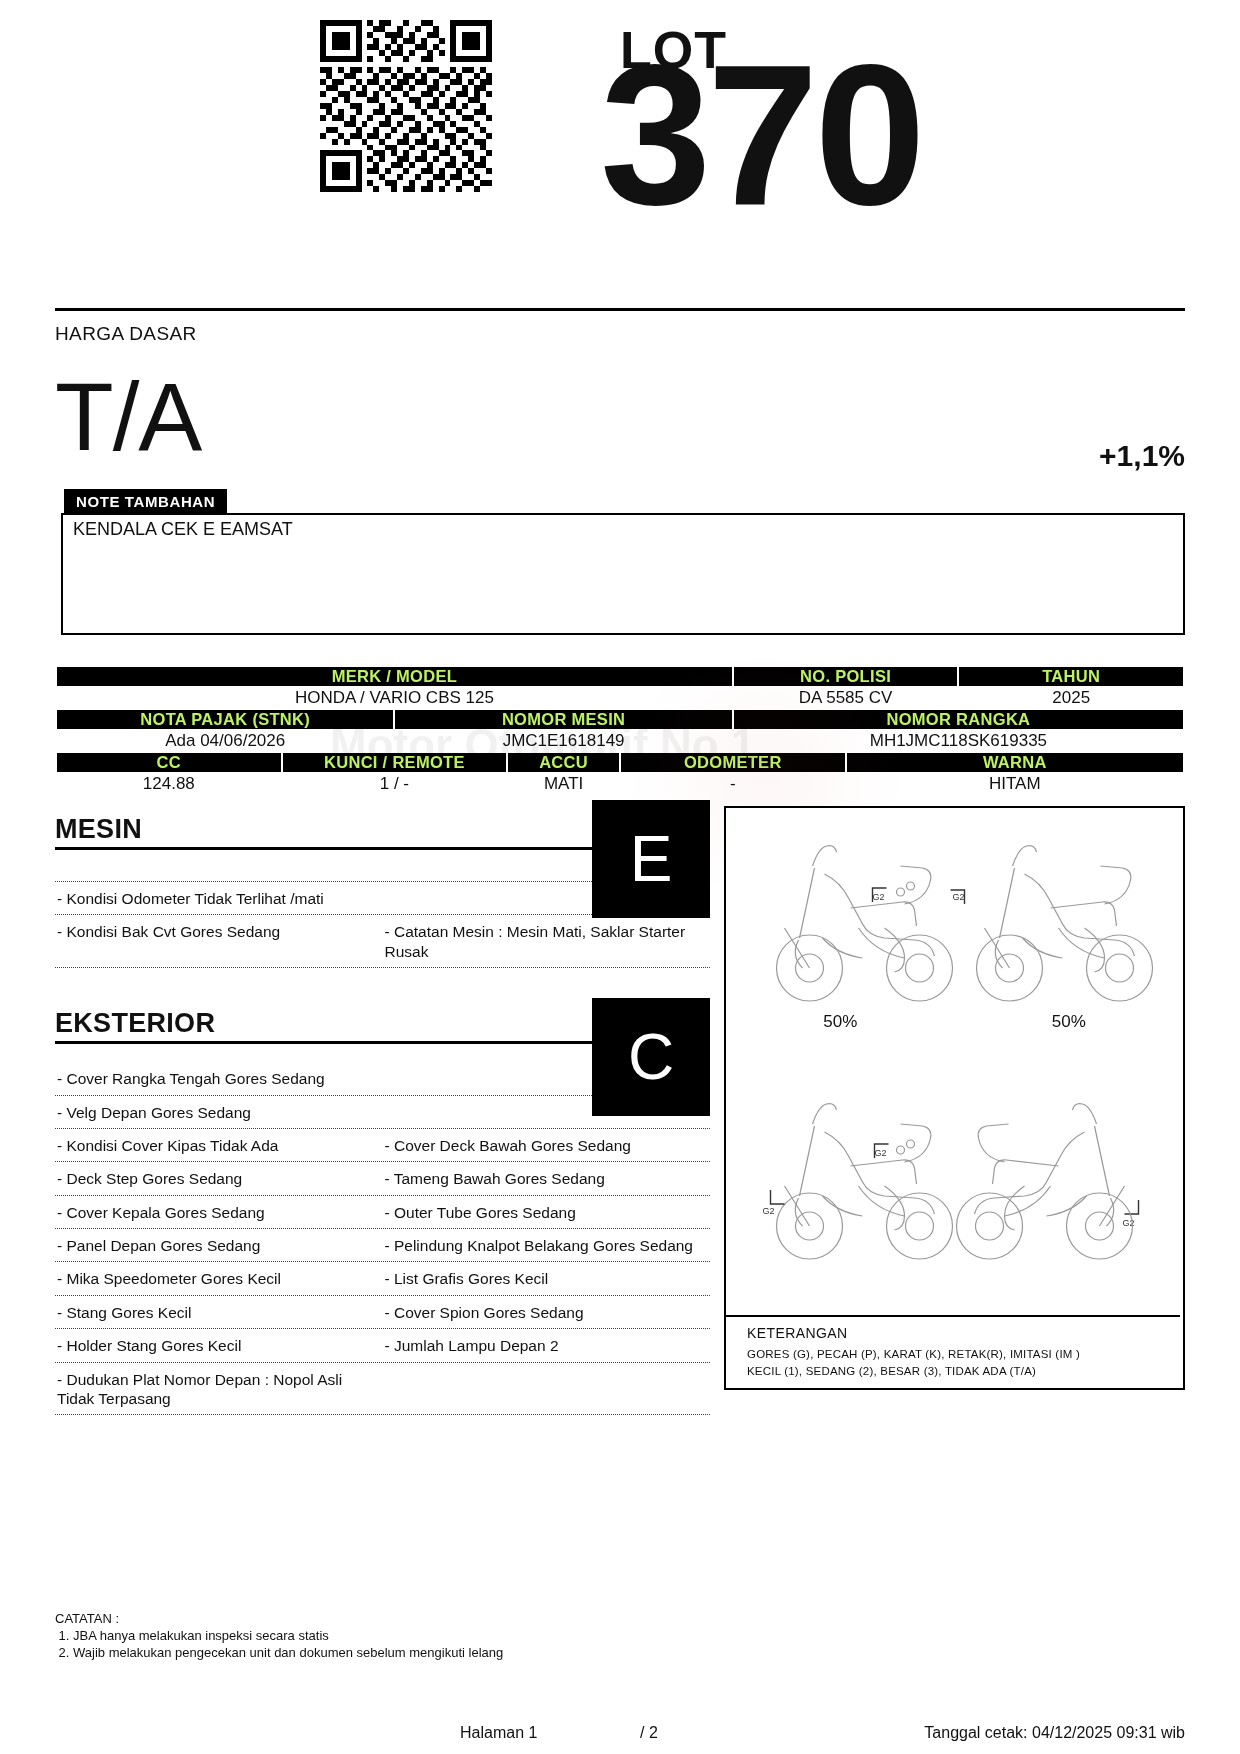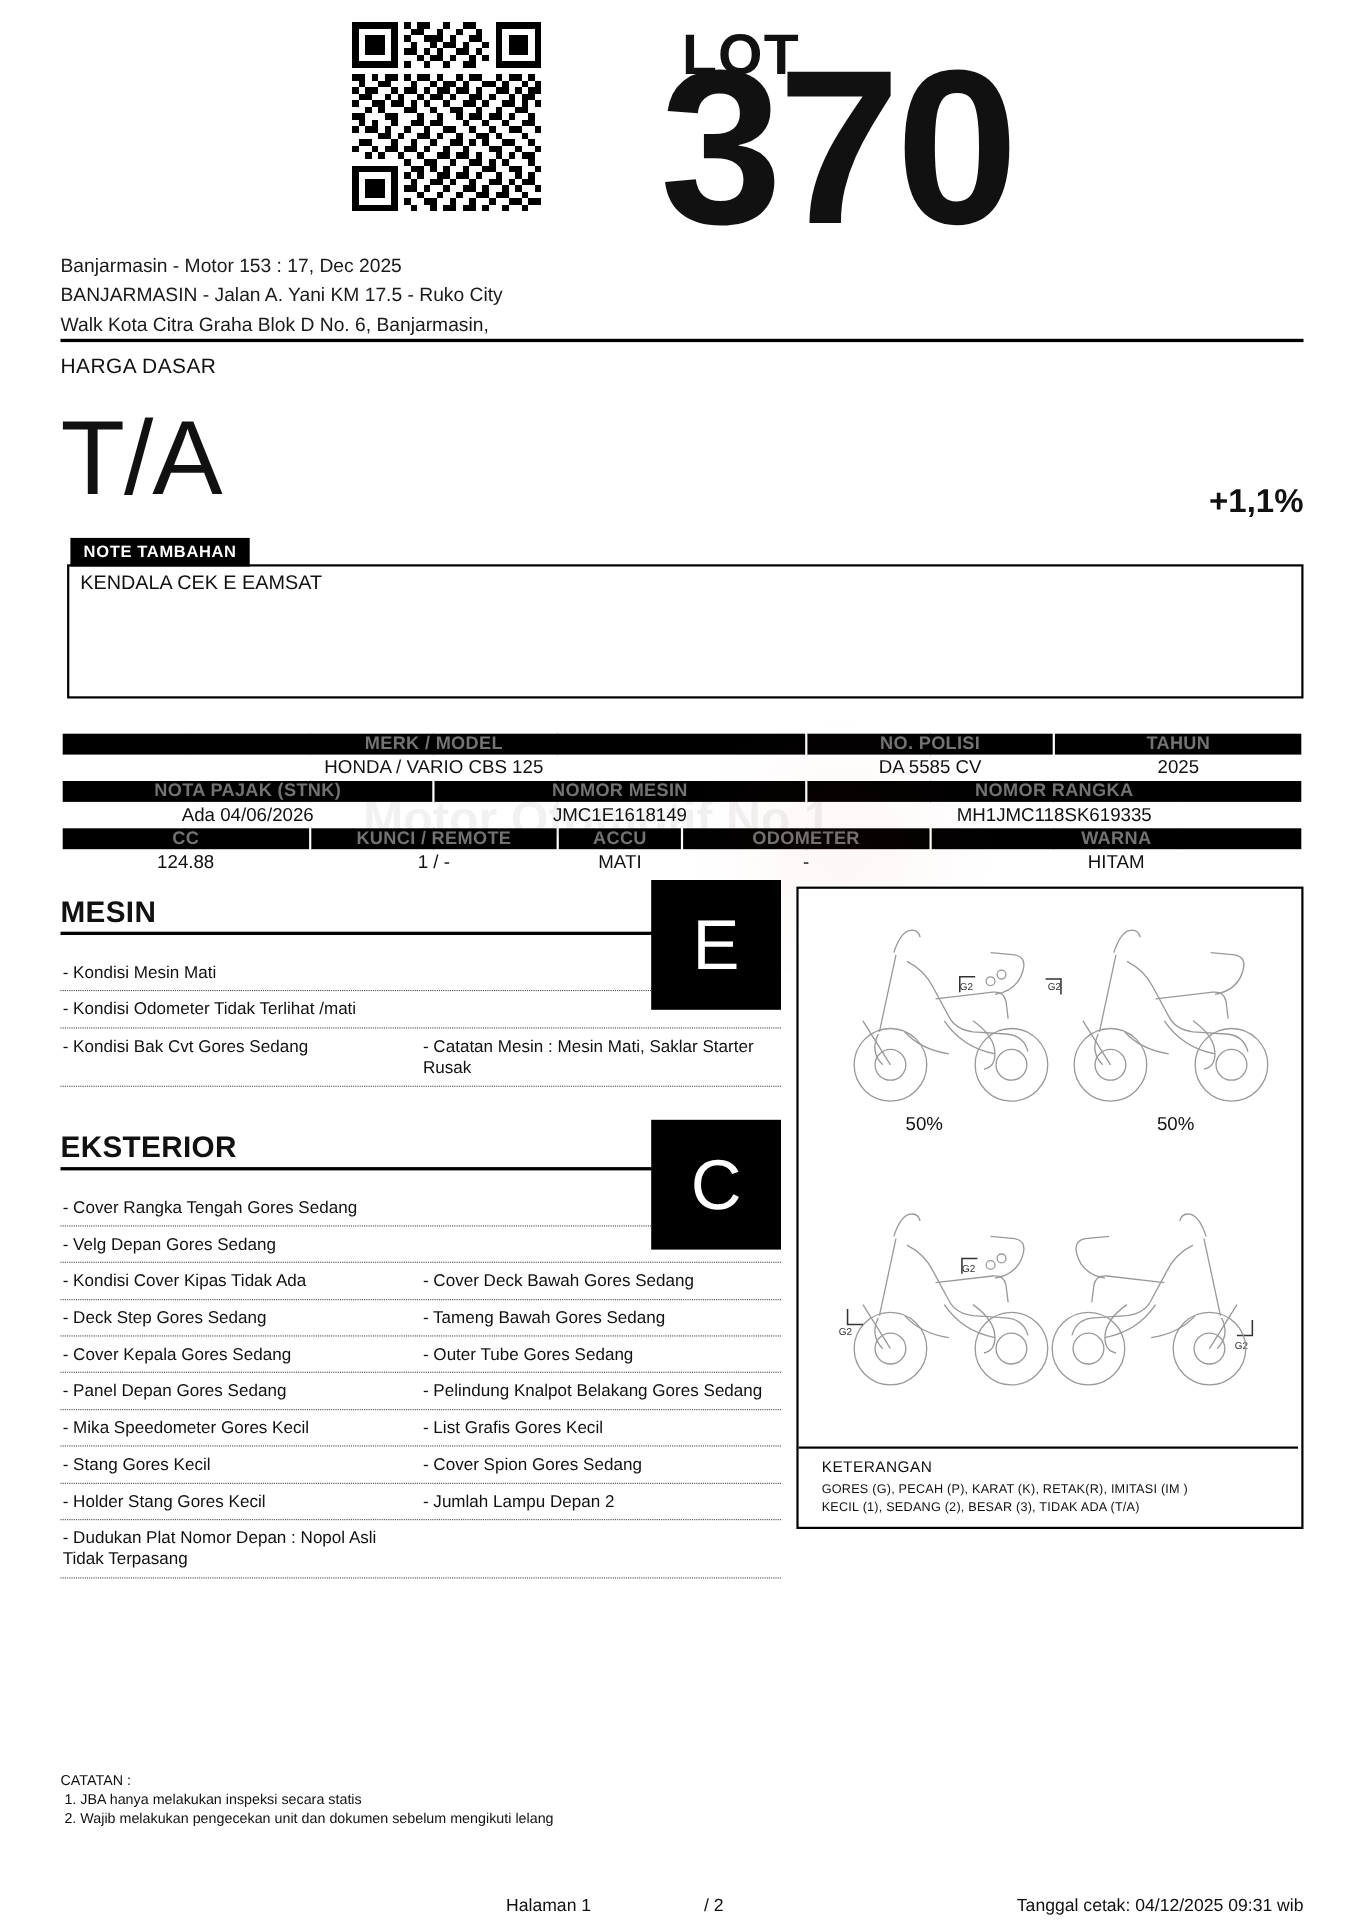--- a/index.html
+++ b/index.html
@@ -35,21 +35,21 @@
   .note-tag {
     display:inline-block; background:#000; color:#fff;
     font-size:15px; font-weight:bold; letter-spacing:.6px;
     padding:4px 12px 5px 12px; position:relative; z-index:2; margin-left:3px;
   }
   .note-box { border:2px solid #000; height:122px; margin-top:-2px; padding:4px 10px; font-size:18px; }
 
   
   table.spec { width:100%; border-collapse:collapse; margin-top:30px; table-layout:fixed; }
   table.spec td { padding:0; }
-  .hd { background:#000; color:#737373; font-weight:bold; font-size:16.5px; text-align:center; padding:9px 4px; letter-spacing:.3px; border:2px solid #fff; }
+  .hd { background:#000; color:#bef264; font-weight:bold; font-size:16.5px; text-align:center; padding:9px 4px; letter-spacing:.3px; border:2px solid #fff; }
   .vl { text-align:center; font-size:17px; padding:9px 4px; color:#111; }
 
   
   .lower { display:flex; gap:14px; margin-top:12px; }
   .lcol { width:655px; }
   .rcol { flex:1; }
 
   .sec-head { position:relative; height:62px; }
   .sec-title { font-size:27px; font-weight:bold; letter-spacing:.3px; padding-top:8px; }
   .grade {
@@ -331,25 +331,20 @@
             <rect x="20" y="28" width="1" height="1"></rect>
             <rect x="23" y="28" width="1" height="1"></rect>
             <rect x="26" y="28" width="1" height="1"></rect>
         </g>
       </svg>
     </div>
 
     <div class="lot-word">LOT</div>
     <div class="lot-num">370</div>
 
-    <div class="addr">
-      <div>Banjarmasin - Motor 153 : 17, Dec 2025</div>
-      <div>BANJARMASIN - Jalan A. Yani KM 17.5 - Ruko City</div>
-      <div>Walk Kota Citra Graha Blok D No. 6, Banjarmasin,</div>
-    </div>
   </div>
 
   <div class="hr-thick"></div>
 
   <div class="harga-label">HARGA DASAR</div>
   <div class="ta-row">
     <div class="ta">T/A</div>
     <div class="pct">+1,1%</div>
   </div>
 
@@ -401,21 +396,20 @@
 
     <div class="lcol">
 
       <div class="sec-head">
         <div class="sec-title">MESIN</div>
         <div class="grade">E</div>
         <div class="rule"></div>
       </div>
       <div class="items">
         <div class="irow">
-          <div class="icell">- Kondisi Mesin Mati</div>
           <div class="icell"></div>
         </div>
         <div class="irow">
           <div class="icell">- Kondisi Odometer Tidak Terlihat /mati</div>
           <div class="icell"></div>
         </div>
         <div class="irow">
           <div class="icell">- Kondisi Bak Cvt Gores Sedang</div>
           <div class="icell">- Catatan Mesin :  Mesin Mati, Saklar Starter Rusak</div>
         </div>

